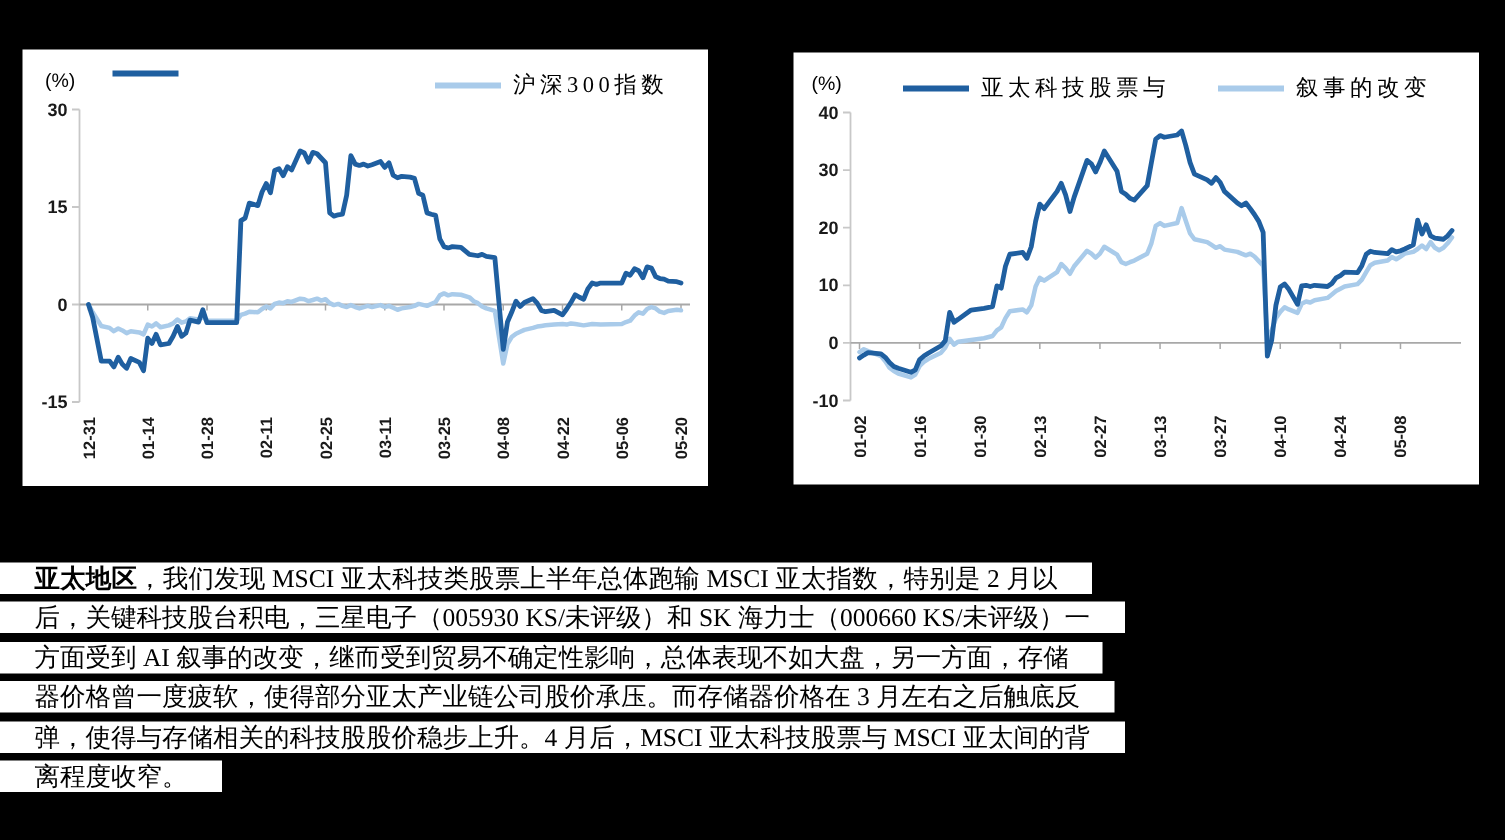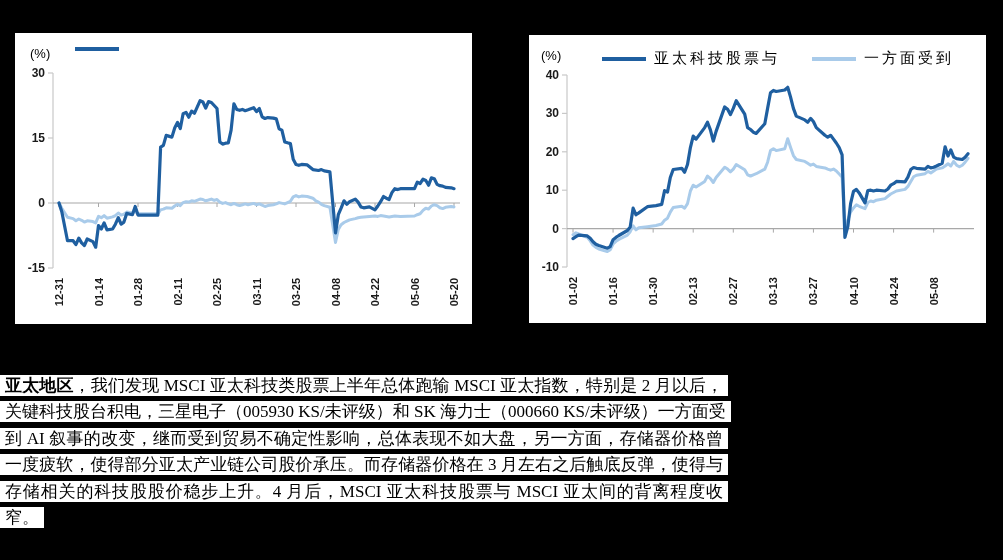--- a/index.html
+++ b/index.html
@@ -23,32 +23,36 @@
   #panel1 .li2{left:283px}
   svg{display:block;}
   .tick{font:600 11px "Liberation Sans",sans-serif;fill:#1a1a1a;}
   .ytick{font:600 12px "Liberation Sans",sans-serif;fill:#1a1a1a;}
   .caption{
     position:absolute;left:0;top:373px;width:728px;
     font:17px/26.4px "Liberation Serif","DejaVu Serif",serif;
     color:#000;text-align:justify;
   }
   .hl{
-    background:#fff;padding:1px 5px;
+    background:#fff;padding:1px 23px;
     -webkit-box-decoration-break:clone;box-decoration-break:clone;
   }
 </style>
 </head>
 <body>
 
 <div class="panel" id="panel0">
   <div class="legend">
     <span class="unit">(%)</span>
     <span class="li li1">
       <span class="swatch sw-0-0" style="background: rgb(31, 95, 160);"></span>
+    </span>
+    <span class="li li2">
+      <span class="swatch sw-0-1" style="background: rgb(169, 203, 234);"></span>
+      <span class="lab">沪深300指数</span>
     </span>
   </div>
   <svg id="chart0" width="457" height="261">
       <line x1="38" y1="10" x2="38" y2="205" stroke="#c8c8c8" stroke-width="1.2"></line>
       <line x1="33" y1="10" x2="38" y2="10" stroke="#c8c8c8" stroke-width="1.2"></line>
       <text x="30" y="14" text-anchor="end" class="ytick">30</text>
       <line x1="33" y1="75" x2="38" y2="75" stroke="#c8c8c8" stroke-width="1.2"></line>
       <text x="30" y="79" text-anchor="end" class="ytick">15</text>
       <line x1="33" y1="140" x2="38" y2="140" stroke="#c8c8c8" stroke-width="1.2"></line>
       <text x="30" y="144" text-anchor="end" class="ytick">0</text>
@@ -84,21 +88,21 @@
 
 <div class="panel" id="panel1">
   <div class="legend">
     <span class="unit">(%)</span>
     <span class="li li1">
       <span class="swatch sw-1-0" style="background: rgb(31, 95, 160);"></span>
       <span class="lab">亚太科技股票与</span>
     </span>
     <span class="li li2">
       <span class="swatch sw-1-1" style="background: rgb(169, 203, 234);"></span>
-      <span class="lab">一方面受到</span>
+      <span class="lab">叙事的改变</span>
     </span>
   </div>
   <svg id="chart1" width="457" height="258">
       <line x1="38" y1="10" x2="38" y2="202" stroke="#c8c8c8" stroke-width="1.2"></line>
       <line x1="33" y1="10" x2="38" y2="10" stroke="#c8c8c8" stroke-width="1.2"></line>
       <text x="30" y="14" text-anchor="end" class="ytick">40</text>
       <line x1="33" y1="48.4" x2="38" y2="48.4" stroke="#c8c8c8" stroke-width="1.2"></line>
       <text x="30" y="52.4" text-anchor="end" class="ytick">30</text>
       <line x1="33" y1="86.8" x2="38" y2="86.8" stroke="#c8c8c8" stroke-width="1.2"></line>
       <text x="30" y="90.8" text-anchor="end" class="ytick">20</text>

